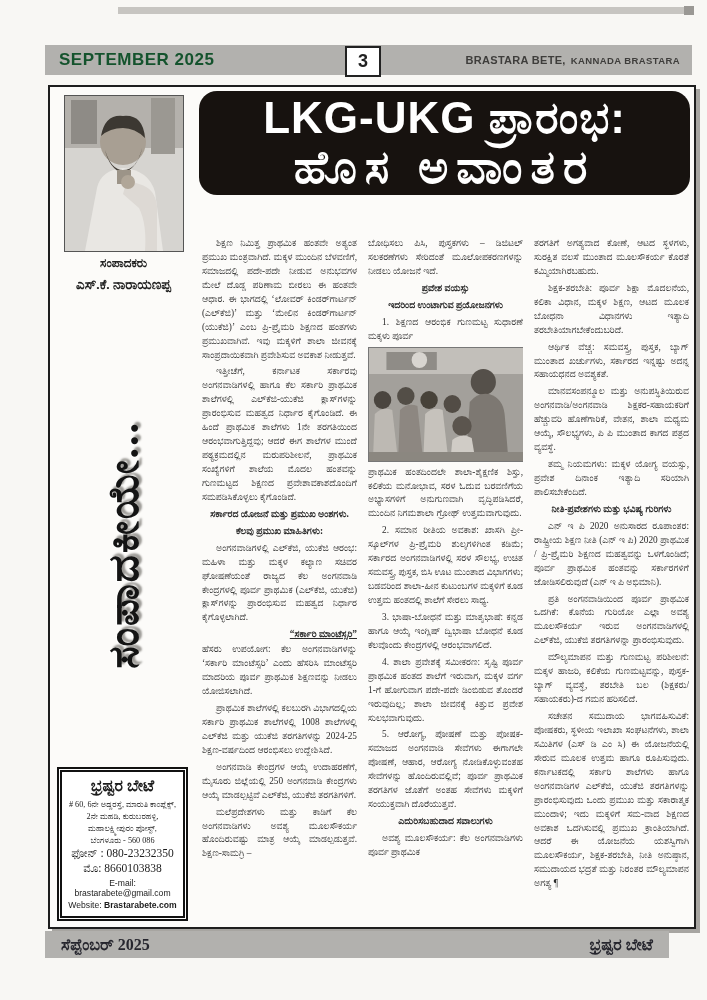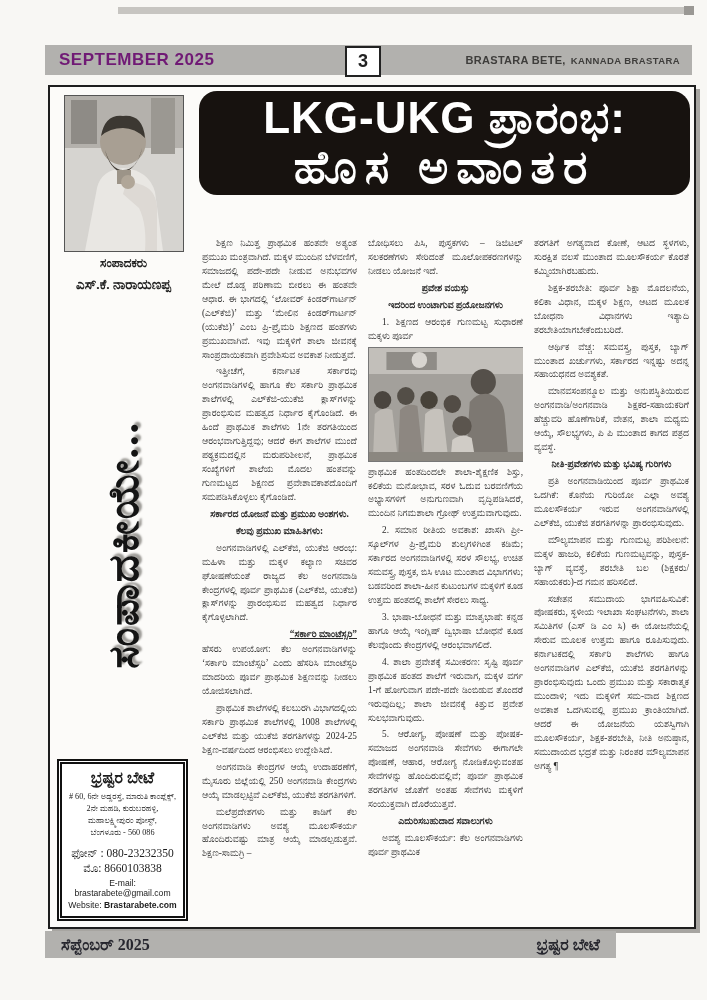--- a/index.html
+++ b/index.html
@@ -4,21 +4,21 @@
 <style>
   html,body{margin:0;padding:0;background:#ffffff;}
   .page{position:relative;width:707px;height:1000px;background:#f8f7f4;overflow:hidden;
         font-family:"Liberation Serif", serif;}
   .top-strip{position:absolute;left:118px;top:7px;width:572px;height:7px;background:#c7c5c1;}
   .top-strip2{position:absolute;left:684px;top:6px;width:10px;height:9px;background:#9a9894;}
 
   
   .header-band{position:absolute;left:45px;top:45px;width:647px;height:30px;background:#b2b1ae;
                display:flex;align-items:center;font-family:"Liberation Sans", sans-serif;}
-  .hdr-left{position:absolute;left:14px;font-size:17px;font-weight:bold;color:#701a75;letter-spacing:.5px;}
+  .hdr-left{position:absolute;left:14px;font-size:17px;font-weight:bold;color:#14532d;letter-spacing:.5px;}
   .page-num-box{position:absolute;left:300px;top:1px;width:32px;height:27px;background:#ffffff;
                 border:2px solid #222;display:flex;align-items:center;justify-content:center;
                 font-size:18px;font-weight:bold;color:#222;}
   .hdr-right{position:absolute;right:12px;display:flex;align-items:baseline;gap:5px;color:#3e3d3b;}
   .brand{font-size:11px;font-weight:bold;letter-spacing:.3px;}
   .brand-sub{font-size:9.5px;font-weight:bold;letter-spacing:.4px;}
 
   
   .main-frame{position:absolute;left:48px;top:85px;width:644px;height:840px;background:#fcfbf9;
               border:2px solid #1e1e1e;box-shadow:4px 4px 0 #a7a5a1;}
@@ -30,21 +30,21 @@
   .editor-name{display:block;text-align:center;font-size:13.5px;font-weight:bold;color:#1d1d1d;margin-top:6px;}
   .vertical-title-wrap{position:absolute;left:0;right:0;top:228px;height:460px;
                        display:flex;align-items:center;justify-content:center;}
   .vertical-title{writing-mode:vertical-rl;transform:rotate(180deg);white-space:nowrap;
                   font-size:42px;font-weight:bold;color:#141414;letter-spacing:2px;
                   text-shadow:3px 3px 2px #9c9a96, -1px -1px 0 #ffffff;}
   .contact-box{position:absolute;left:7px;right:9px;bottom:6px;border:5px double #111;background:#fff;
                padding:5px 3px 6px 3px;text-align:center;color:#1c1c1c;}
   .contact-title{font-size:16px;font-weight:bold;margin-bottom:4px;}
   .contact-addr div{font-size:8.2px;line-height:1.45;}
-  .contact-phone{font-size:11.5px;margin-top:8px;}
+  .contact-phone{font-size:11.5px;margin-top:0;}
   .contact-mobile{font-size:11.5px;margin-top:2px;}
   .contact-email{font-size:8.6px;margin-top:3px;font-family:"Liberation Sans", sans-serif;}
   .contact-web{font-size:8.6px;margin-top:2px;font-family:"Liberation Sans", sans-serif;}
   .contact-web b{font-weight:bold;}
 
   
   .content{position:absolute;left:147px;top:0;right:0;bottom:0;}
   .headline-box{margin:4px 4px 0 2px;height:104px;background:#17120f;color:#ffffff;
                 display:flex;flex-direction:column;align-items:center;justify-content:center;
                 font-family:"Liberation Sans", sans-serif;border-radius:18px;}
@@ -53,21 +53,21 @@
   .columns{position:absolute;left:5px;right:5px;top:150px;bottom:3px;display:flex;gap:11px;}
   .col{flex:1 1 0;overflow:hidden;font-size:9.3px;line-height:1.5;color:#2b2b2b;text-align:justify;}
   .blk{margin:0 0 3px 0;}
   .s-p{text-indent:14px;}
   .s-n{text-indent:0;}
   .s-h{font-weight:bold;text-align:center;text-indent:0;margin:3px 0;}
   .s-u{font-weight:bold;text-align:right;text-indent:0;text-decoration:underline;margin:3px 0 1px 0;}
   .article-photo{width:100%;height:113px;border:1px solid #777;background:#a09d98;margin:3px 0 4px 0;}
 
   
-  .footer-band{position:absolute;left:45px;top:931px;width:571px;height:27px;background:#b2b1ae;
+  .footer-band{position:absolute;left:45px;top:931px;width:624px;height:27px;background:#b2b1ae;
                display:flex;align-items:center;justify-content:space-between;padding:0 16px;box-sizing:border-box;}
   .footer-left,.footer-right{font-size:16px;font-weight:bold;color:#26262e;}
   svg{display:block;}
 </style>
 </head>
 <body>
 
 <div class="page">
 
   <div class="top-strip"></div>
@@ -184,21 +184,23 @@
               <div class="blk s-p">ಅವಶ್ಯ ಮೂಲಸೌಕರ್ಯ: ಕೆಲ ಅಂಗನವಾಡಿಗಳು ಪೂರ್ವ ಪ್ರಾಥಮಿಕ</div>
             </div>
         </div>
 
         <div class="col">
 
         <div class="blk s-n">ತರಗತಿಗೆ ಅಗತ್ಯವಾದ ಕೋಣೆ, ಆಟದ ಸ್ಥಳಗಳು, ಸುರಕ್ಷಿತ ವಲಸೆ ಮುಂತಾದ ಮೂಲಸೌಕರ್ಯ ಕೊರತೆ ಕಮ್ಮಿಯಾಗಿರಬಹುದು.</div>
             <div class="blk s-p">ಶಿಕ್ಷಕ-ತರಬೇತಿ: ಪೂರ್ವ ಶಿಕ್ಷಾ ಮೊದಲನೆಯ, ಕಲಿಕಾ ವಿಧಾನ, ಮಕ್ಕಳ ಶಿಕ್ಷಣ, ಆಟದ ಮೂಲಕ ಬೋಧನಾ ವಿಧಾನಗಳು ಇತ್ಯಾದಿ ತರಬೇತಿಯಾಗಬೇಕೆಂದುಬರಿದೆ.</div>
             <div class="blk s-p">ಆರ್ಥಿಕ ವೆಚ್ಚ: ಸಮವಸ್ತ್ರ, ಪುಸ್ತಕ, ಬ್ಯಾಗ್ ಮುಂತಾದ ಖರ್ಚುಗಳು, ಸರ್ಕಾರದ ಇನ್ನಷ್ಟು ಅದನ್ನ ಸಹಾಯಧನದ ಅವಶ್ಯಕತೆ.</div>
             <div class="blk s-p">ಮಾನವಸಂಪನ್ಮೂಲ ಮತ್ತು ಅನುಪಸ್ಥಿತಿಯಿರುವ ಅಂಗನವಾಡಿ/ಅಂಗನವಾಡಿ ಶಿಕ್ಷಕರ-ಸಹಾಯಕರಿಗೆ ಹೆಚ್ಚುವರಿ ಹೊಣೆಗಾರಿಕೆ, ವೇತನ, ಶಾಲಾ ಮಧ್ಯಮ ಆಯ್ಕೆ, ಸೌಲಭ್ಯಗಳು, ಪಿ ಪಿ ಮುಂತಾದ ಕಾಗದ ಪತ್ರದ ವ್ಯವಸ್ಥೆ.</div>
+            <div class="blk s-p">ತಮ್ಮ ನಿಯಮಗಳು: ಮಕ್ಕಳ ಯೋಗ್ಯ ವಯಸ್ಸು, ಪ್ರವೇಶ ದಿನಾಂಕ ಇತ್ಯಾದಿ ಸರಿಯಾಗಿ ಪಾಲಿಸಬೇಕೆಂದಿದೆ.</div>
             <div class="blk s-h">ನೀತಿ-ಪ್ರವೇಶಗಳು ಮತ್ತು ಭವಿಷ್ಯ ಗುರಿಗಳು</div>
+            <div class="blk s-p">ಎನ್ ಇ ಪಿ 2020 ಅನುಸಾರದ ರೂಪಾಂತರ: ರಾಷ್ಟ್ರೀಯ ಶಿಕ್ಷಣ ನೀತಿ (ಎನ್ ಇ ಪಿ) 2020 ಪ್ರಾಥಮಿಕ / ಪ್ರಿ-ಪ್ರೈಮರಿ ಶಿಕ್ಷಣದ ಮಹತ್ವವನ್ನು ಒಳಗೊಂಡಿದೆ; ಪೂರ್ವ ಪ್ರಾಥಮಿಕ ಹಂತವನ್ನು ಸರ್ಕಾರಗಳಿಗೆ ಜೋಡಿಸಲಿರುವುದೆ (ಎನ್ ಇ ಪಿ ಅಭಿಮಾನಿ).</div>
             <div class="blk s-p">ಪ್ರತಿ ಅಂಗನವಾಡಿಯಿಂದ ಪೂರ್ವ ಪ್ರಾಥಮಿಕ ಒದಗಿಕೆ: ಕೊನೆಯ ಗುರಿಯೋ ಎಲ್ಲಾ ಅವಶ್ಯ ಮೂಲಸೌಕರ್ಯ ಇರುವ ಅಂಗನವಾಡಿಗಳಲ್ಲಿ ಎಲ್‌ಕೆಜಿ, ಯುಕೆಜಿ ತರಗತಿಗಳನ್ನಾ ಪ್ರಾರಂಭಿಸುವುದು.</div>
             <div class="blk s-p">ಮೌಲ್ಯಮಾಪನ ಮತ್ತು ಗುಣಮಟ್ಟ ಪರಿಶೀಲನೆ: ಮಕ್ಕಳ ಹಾಜರಿ, ಕಲಿಕೆಯ ಗುಣಮಟ್ಟವನ್ನು, ಪುಸ್ತಕ-ಬ್ಯಾಗ್ ವ್ಯವಸ್ಥೆ, ತರಬೇತಿ ಬಲ (ಶಿಕ್ಷಕರು/ಸಹಾಯಕರು)-ದ ಗಮನ ಹರಿಸಲಿದೆ.</div>
             <div class="blk s-p">ಸಚೇತನ ಸಮುದಾಯ ಭಾಗವಹಿಸುವಿಕೆ: ಪೋಷಕರು, ಸ್ಥಳೀಯ ಇಲಾಖಾ ಸಂಘಟನೆಗಳು, ಶಾಲಾ ಸಮಿತಿಗಳ (ಎಸ್ ಡಿ ಎಂ ಸಿ) ಈ ಯೋಜನೆಯಲ್ಲಿ ಸೇರುವ ಮೂಲಕ ಉತ್ತಮ ಹಾಗೂ ರೂಪಿಸುವುದು. ಕರ್ನಾಟಕದಲ್ಲಿ ಸರ್ಕಾರಿ ಶಾಲೆಗಳು ಹಾಗೂ ಅಂಗನವಾಡಿಗಳ ಎಲ್‌ಕೆಜಿ, ಯುಕೆಜಿ ತರಗತಿಗಳನ್ನು ಪ್ರಾರಂಭಿಸುವುದು ಒಂದು ಪ್ರಮುಖ ಮತ್ತು ಸಕಾರಾತ್ಮಕ ಮುಂದಾಳಿ; ಇದು ಮಕ್ಕಳಿಗೆ ಸಮ-ವಾದ ಶಿಕ್ಷಣದ ಅವಕಾಶ ಒದಗಿಸುವಲ್ಲಿ ಪ್ರಮುಖ ಕ್ರಾಂತಿಯಾಗಿದೆ. ಆದರೆ ಈ ಯೋಜನೆಯ ಯಶಸ್ವಿಗಾಗಿ ಮೂಲಸೌಕರ್ಯ, ಶಿಕ್ಷಕ-ತರಬೇತಿ, ನೀತಿ ಅನುಷ್ಠಾನ, ಸಮುದಾಯದ ಭದ್ರತೆ ಮತ್ತು ನಿರಂತರ ಮೌಲ್ಯಮಾಪನ ಅಗತ್ಯ  ¶</div>
           </div>
       </div>
     </div>
   </div>
 
   <div class="footer-band">
     <span class="footer-left">ಸೆಪ್ಟೆಂಬರ್ 2025</span>

